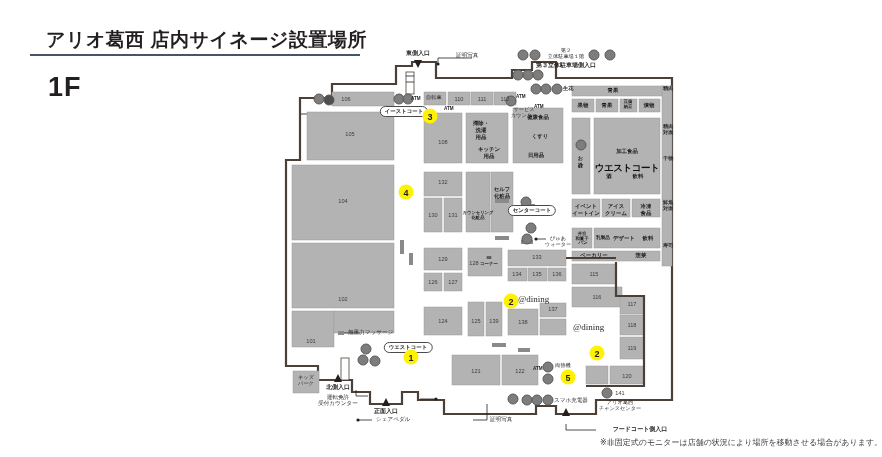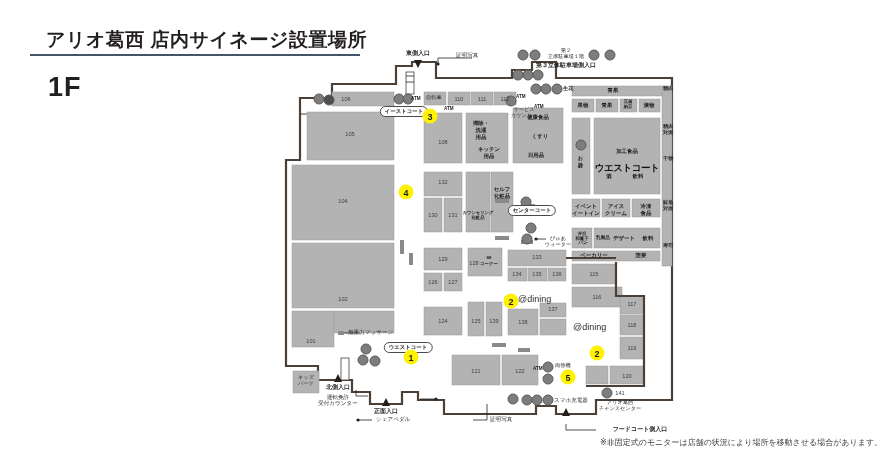--- a/index.html
+++ b/index.html
@@ -31,21 +31,21 @@
   .court{position:absolute;transform:translateX(-50%);border:1px solid #4a4a4a;border-radius:8px;
          background:#ffffff;font-size:5.4px;padding:1px 4px;color:#1d1d1d;white-space:nowrap;font-weight:bold;}
 
   
   .marker{position:absolute;width:15px;height:15px;border-radius:50%;background:#fff200;
           display:flex;align-items:center;justify-content:center;font-size:9px;font-weight:bold;
           color:#231f20;transform:translate(-50%,-50%);font-family:"Liberation Sans",sans-serif;}
 
   
   .dining{position:absolute;font-size:9px;color:#2b2b2b;white-space:nowrap;
-          font-family:Liberation Sans, sans-serif;}
+          font-family:Liberation Serif, serif;}
 
   
   #iy-mark{position:absolute;font-size:9.5px;font-weight:bold;color:#111;letter-spacing:-0.5px;
            transform:translateX(-50%);white-space:nowrap;}
 
   
   .ico{position:absolute;width:9px;height:9px;border-radius:50%;background:#7d7d7d;
        border:.5px solid #5a5a5a;transform:translate(-50%,-50%);}
   .ico.dark{background:#4f4f4f;}
   .atmtxt{position:absolute;font-size:4.6px;color:#1d1d1d;white-space:nowrap;font-weight:bold;}

